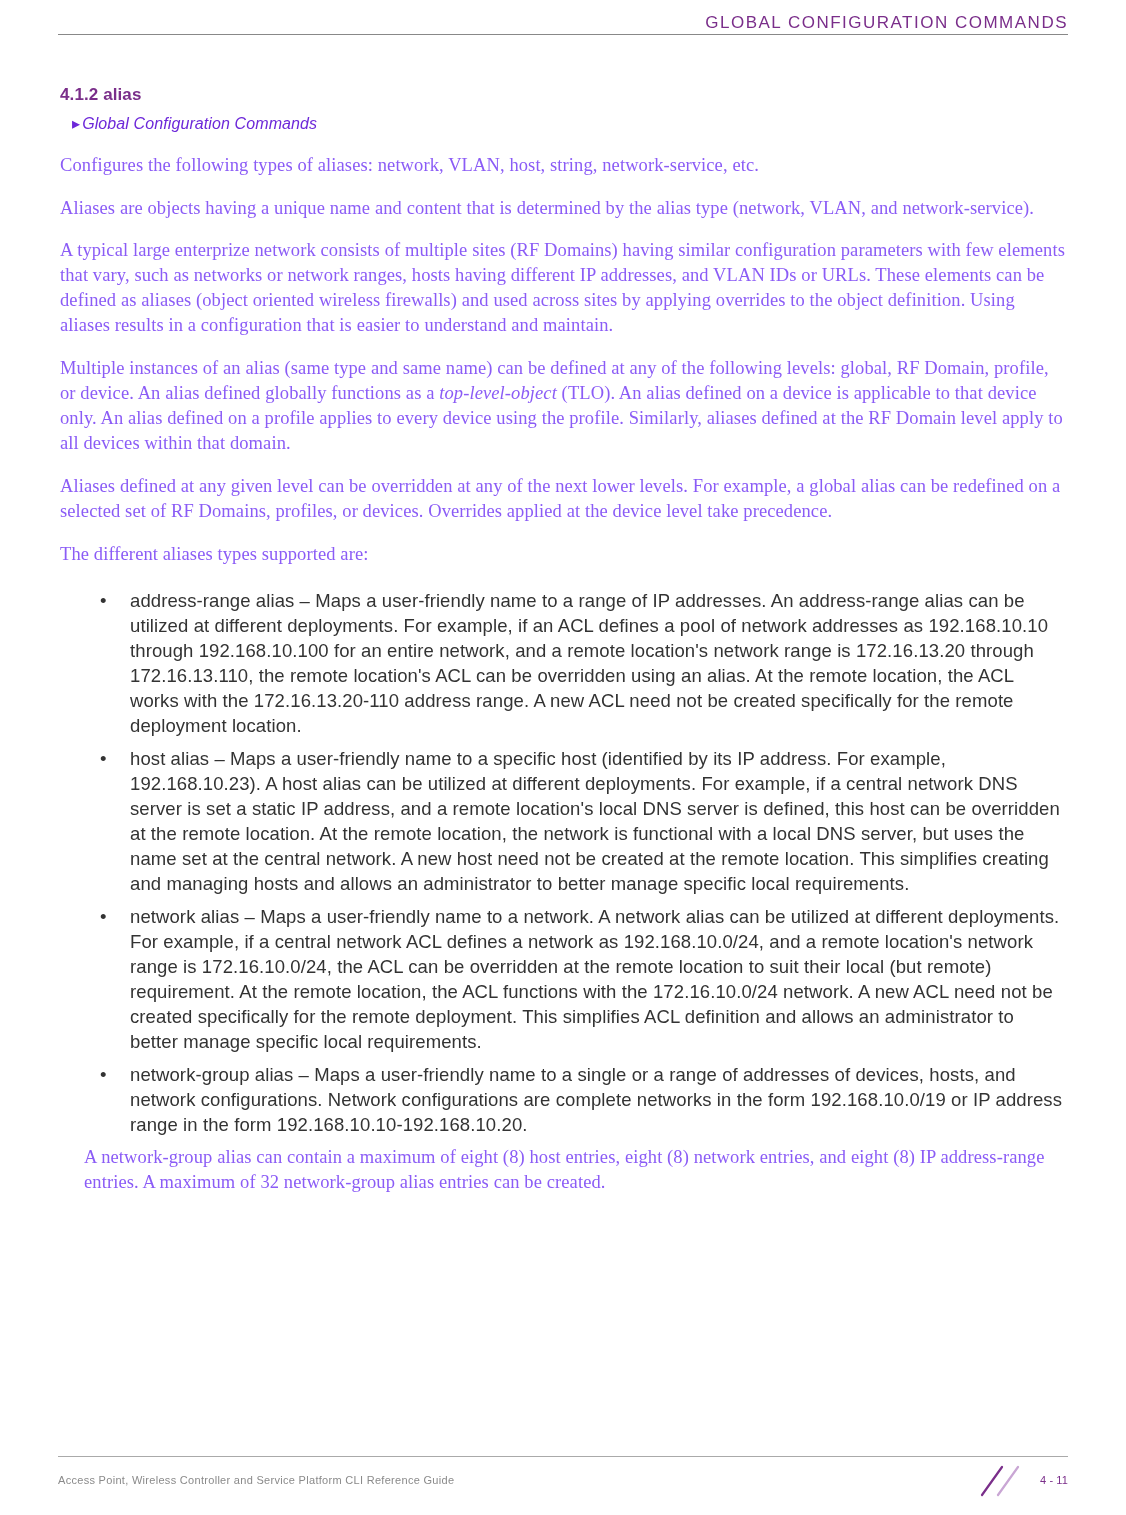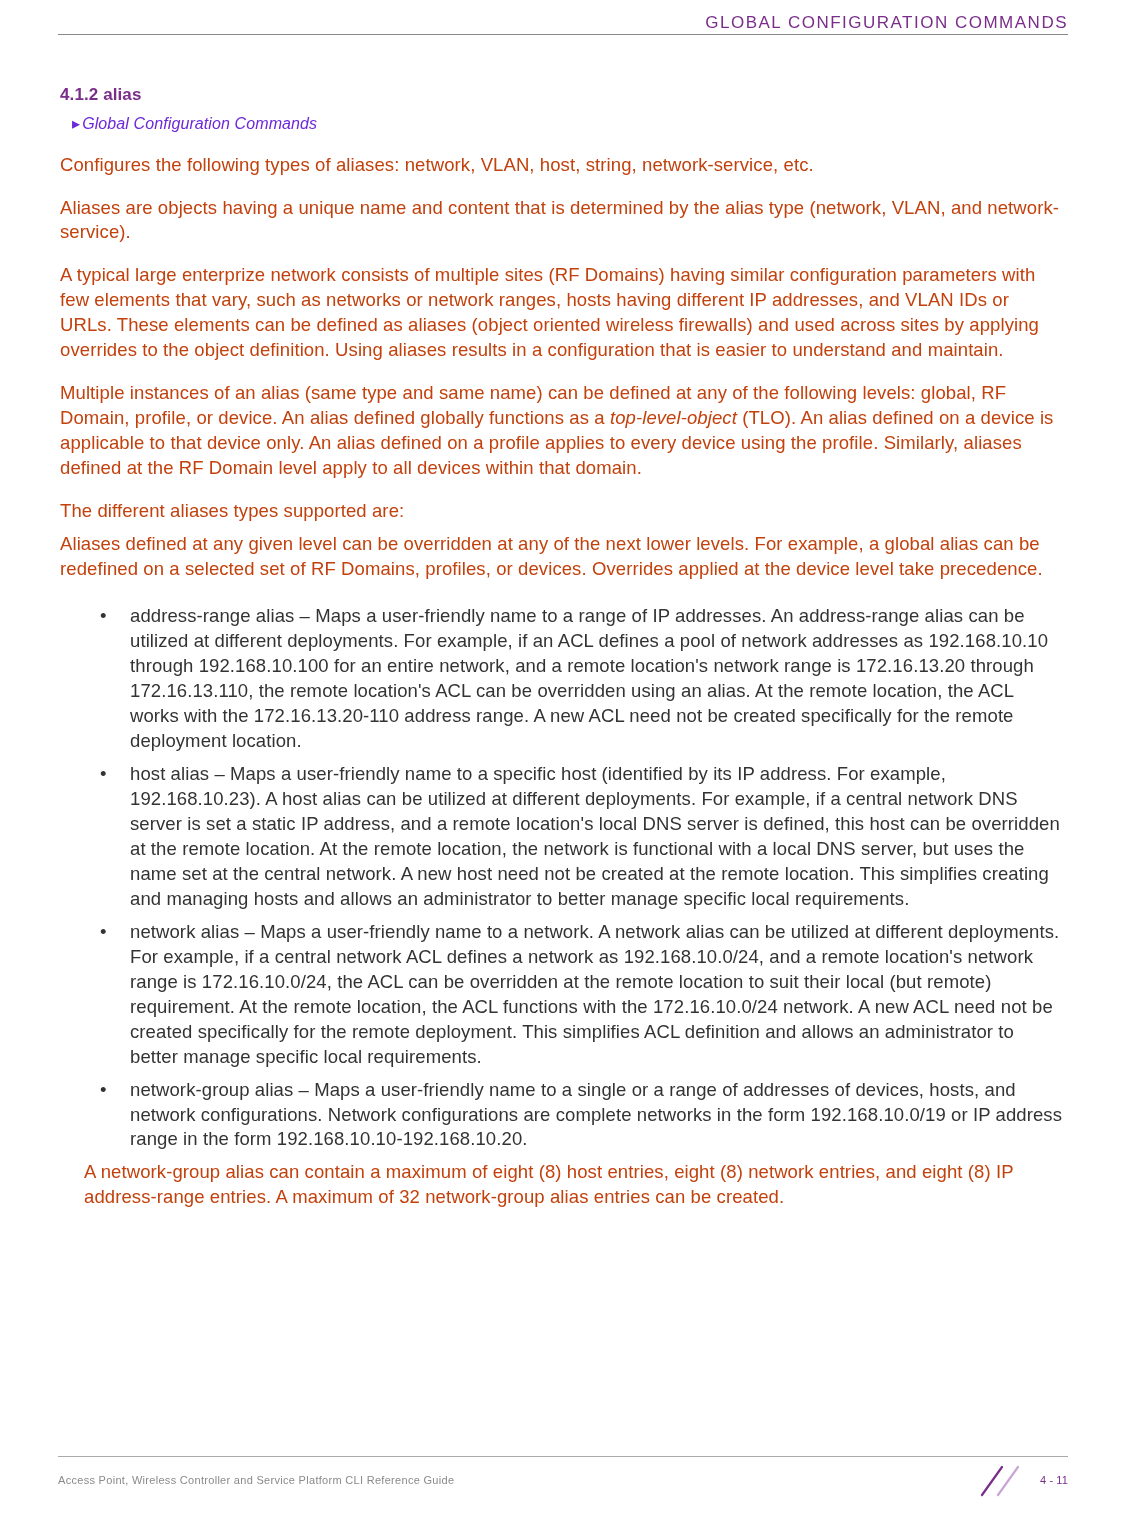--- a/index.html
+++ b/index.html
@@ -50,21 +50,22 @@
     font-size: 16px;
     margin-left: 12px;
     margin-bottom: 18px;
   }
   .breadcrumb .arrow {
     font-style: normal;
     margin-right: 2px;
   }
   p.body {
     margin-bottom: 18px;
-    color: #c2410c;
+    color: #8b5cf6;
+    font-family: Liberation Serif, serif;
   }
   .tlo {
     font-style: italic;
   }
   ul.bullets {
     list-style: none;
     margin-left: 40px;
     margin-bottom: 8px;
     margin-top: 22px;
   }
@@ -127,22 +128,22 @@
   </div>
 
   <p class="body">Configures the following types of aliases: network, VLAN, host, string, network-service, etc.</p>
   <p class="body">Aliases are objects having a unique name and content that is determined by the alias type (network, VLAN, and network-service).</p>
   <p class="body">A typical large enterprize network consists of multiple sites (RF Domains) having similar configuration parameters with few elements that vary, such as networks or network ranges, hosts having different IP addresses, and VLAN IDs or URLs. These elements can be defined as aliases (object oriented wireless firewalls) and used across sites by applying overrides to the object definition. Using aliases results in a configuration that is easier to understand and maintain.</p>
 
   <p class="body">
     <span>Multiple instances of an alias (same type and same name) can be defined at any of the following levels: global, RF Domain, profile, or device. An alias defined globally functions as a </span><span class="tlo">top-level-object</span><span> (TLO). An alias defined on a device is applicable to that device only. An alias defined on a profile applies to every device using the profile. Similarly, aliases defined at the RF Domain level apply to all devices within that domain.</span>
   </p>
 
+  <p class="body">Aliases defined at any given level can be overridden at any of the next lower levels. For example, a global alias can be redefined on a selected set of RF Domains, profiles, or devices. Overrides applied at the device level take precedence.</p>
   <p class="body" style="margin-bottom:8px">The different aliases types supported are:</p>
-  <p class="body">Aliases defined at any given level can be overridden at any of the next lower levels. For example, a global alias can be redefined on a selected set of RF Domains, profiles, or devices. Overrides applied at the device level take precedence.</p>
 
   <ul class="bullets">
     <li>address-range alias – Maps a user-friendly name to a range of IP addresses. An address-range alias can be utilized at different deployments. For example, if an ACL defines a pool of network addresses as 192.168.10.10 through 192.168.10.100 for an entire network, and a remote location's network range is 172.16.13.20 through 172.16.13.110, the remote location's ACL can be overridden using an alias. At the remote location, the ACL works with the 172.16.13.20-110 address range. A new ACL need not be created specifically for the remote deployment location.</li>
     <li>host alias – Maps a user-friendly name to a specific host (identified by its IP address. For example, 192.168.10.23). A host alias can be utilized at different deployments. For example, if a central network DNS server is set a static IP address, and a remote location's local DNS server is defined, this host can be overridden at the remote location. At the remote location, the network is functional with a local DNS server, but uses the name set at the central network. A new host need not be created at the remote location. This simplifies creating and managing hosts and allows an administrator to better manage specific local requirements.</li>
     <li>network alias – Maps a user-friendly name to a network. A network alias can be utilized at different deployments. For example, if a central network ACL defines a network as 192.168.10.0/24, and a remote location's network range is 172.16.10.0/24, the ACL can be overridden at the remote location to suit their local (but remote) requirement. At the remote location, the ACL functions with the 172.16.10.0/24 network. A new ACL need not be created specifically for the remote deployment. This simplifies ACL definition and allows an administrator to better manage specific local requirements.</li>
     <li>network-group alias – Maps a user-friendly name to a single or a range of addresses of devices, hosts, and network configurations. Network configurations are complete networks in the form 192.168.10.0/19 or IP address range in the form 192.168.10.10-192.168.10.20.</li>
   </ul>
 
   <p class="body post-list">A network-group alias can contain a maximum of eight (8) host entries, eight (8) network entries, and eight (8) IP address-range entries. A maximum of 32 network-group alias entries can be created.</p>
 </div>

